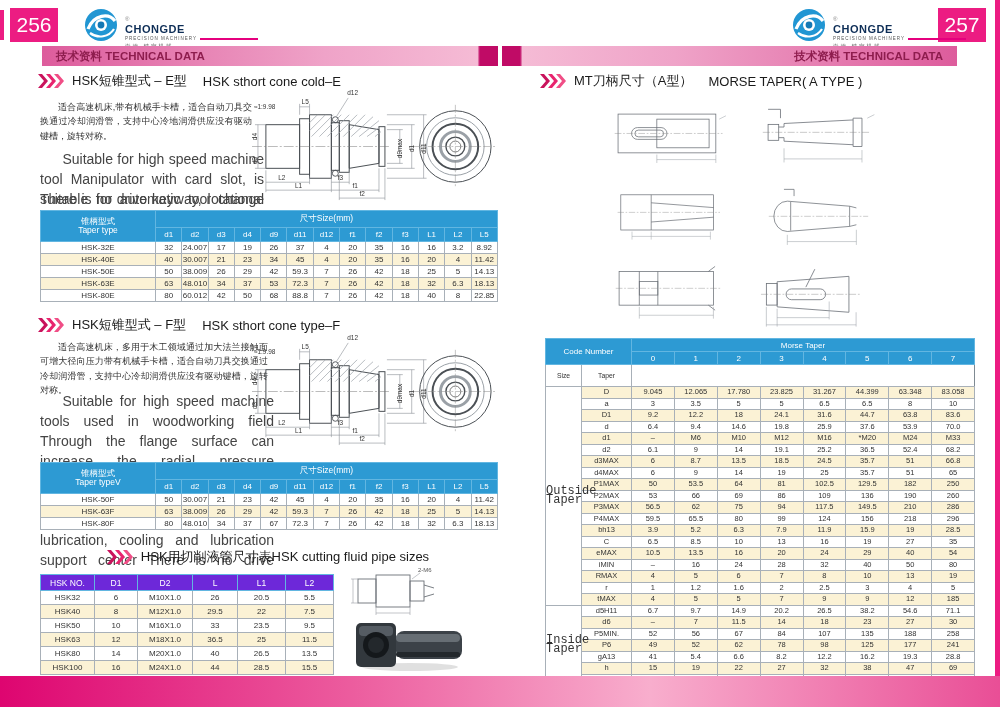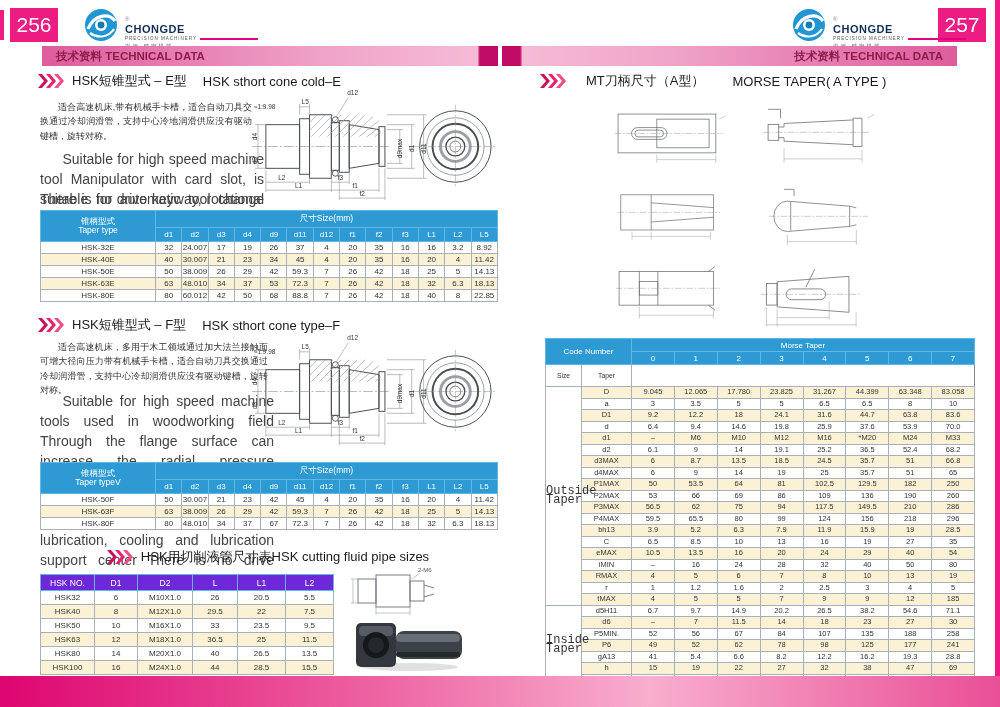--- a/index.html
+++ b/index.html
@@ -518,21 +518,21 @@
       <div class="logo-sub">
           <span>PRECISION MACHINERY</span>
           <span class="logo-dash"></span>
         </div>
       <div class="logo-cn">崇德 精密机械</div>
     </div>
   </div>
 
   <div class="abs banner r" style="left:502px;top:46px;width:455px;">技术资料 TECHNICAL DATA</div>
 
-  <div class="abs sec-title" style="left:540px;top:72px;width:440px;gap:12px;">
+  <div class="abs sec-title" style="left:540px;top:72px;width:440px;">
     <svg width="26" height="14" viewBox="0 0 26 14">
       <polygon points="0,0 6,7 0,14 4,14 10,7 4,0" fill="#C9135C"></polygon>
       <polygon points="8,0 14,7 8,14 12,14 18,7 12,0" fill="#E8246E"></polygon>
       <polygon points="16,0 22,7 16,14 20,14 26,7 20,0" fill="#F04E86"></polygon>
     </svg>
     <span class="zh">MT刀柄尺寸（A型）</span>
     <span class="en">MORSE TAPER( A TYPE )</span>
   </div>
 
   <svg class="abs" style="left:613px;top:103px;" width="118" height="66" viewBox="0 0 140 76">

